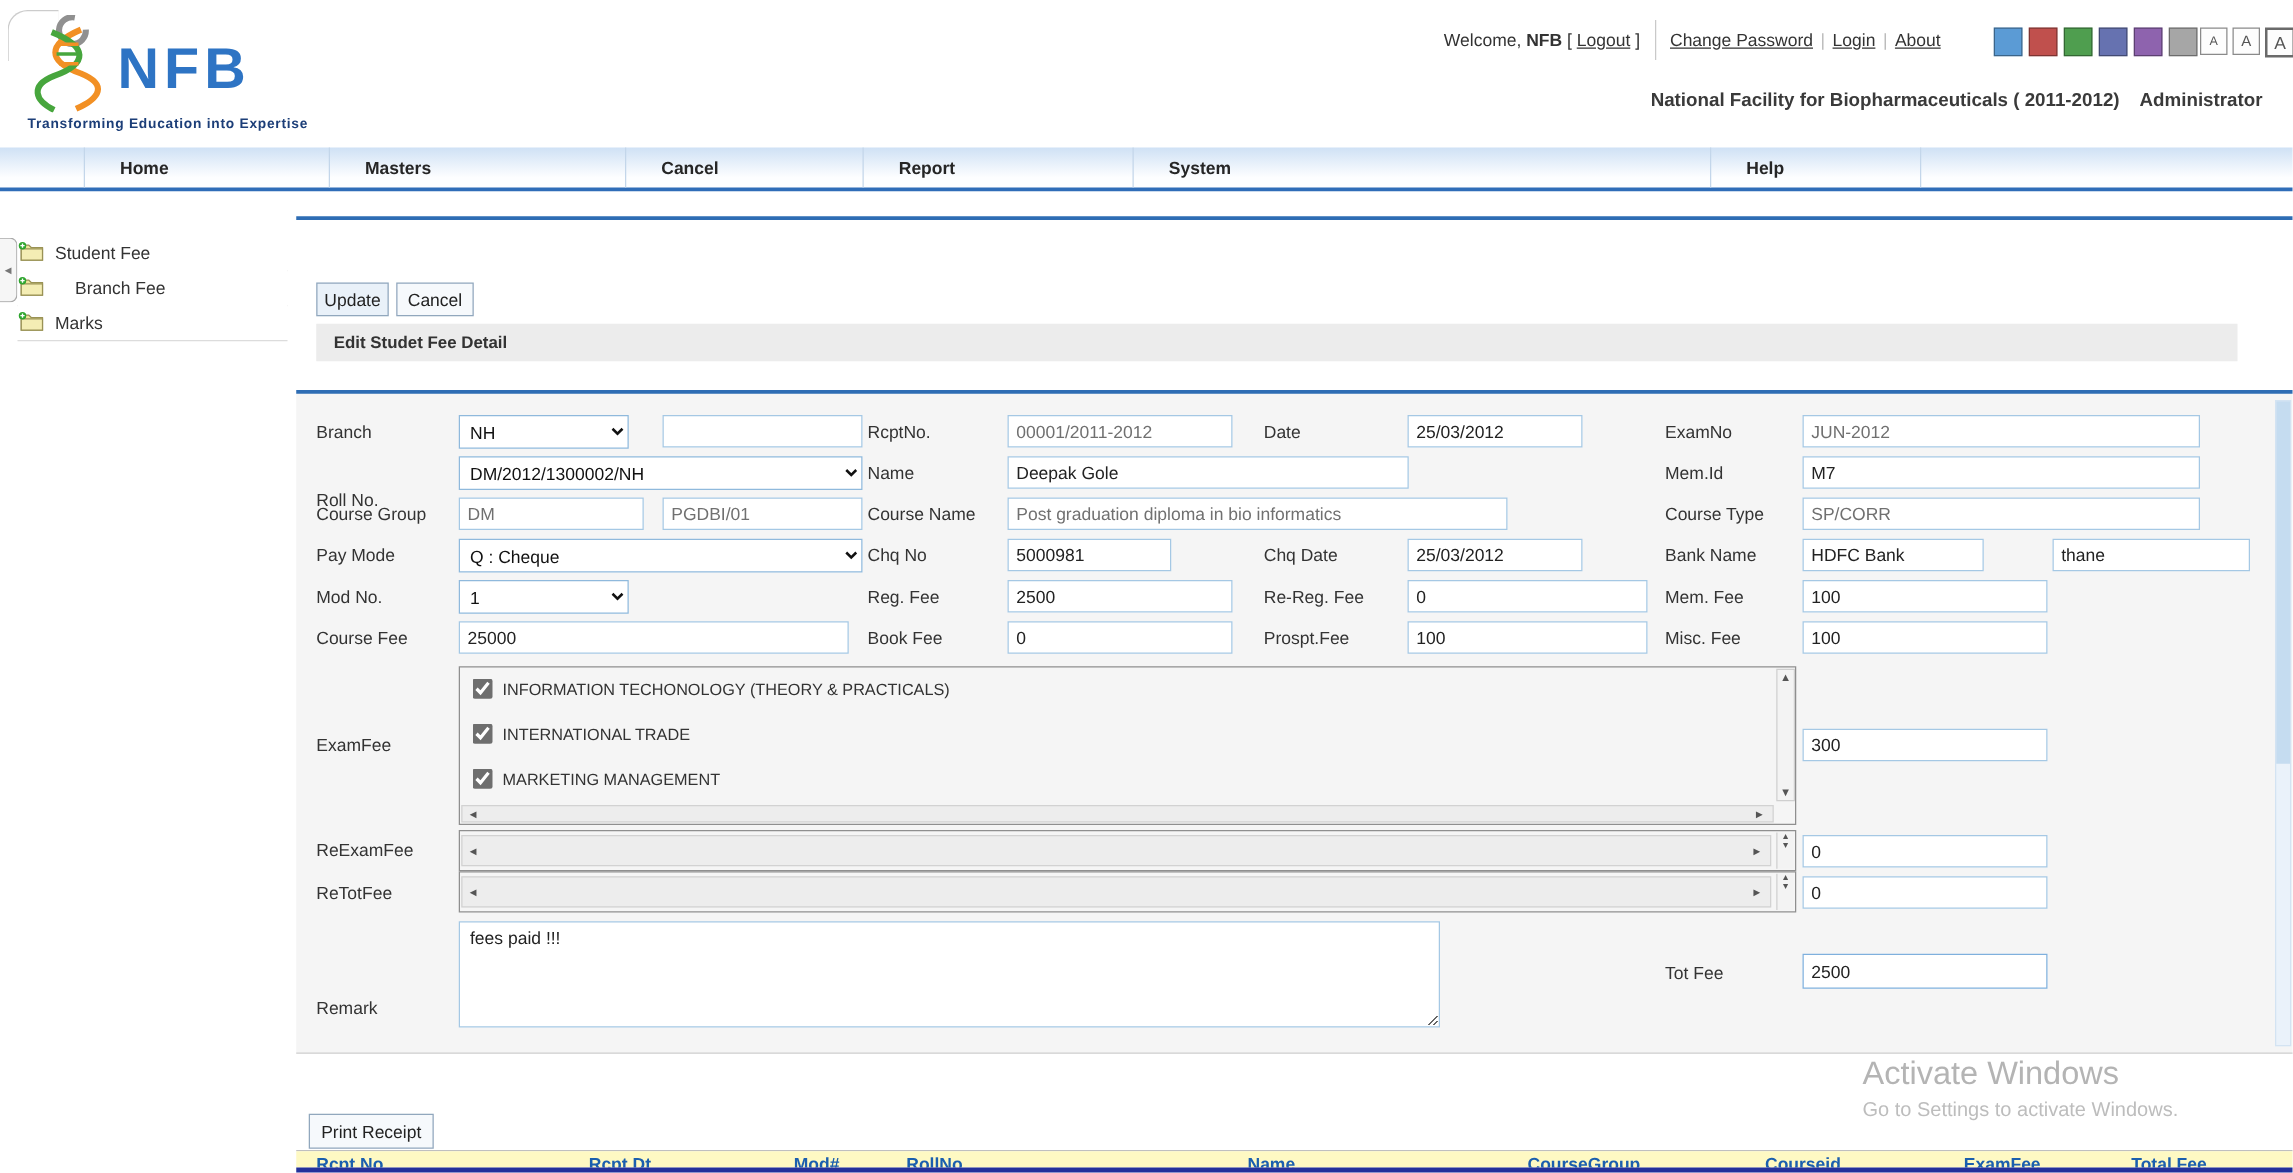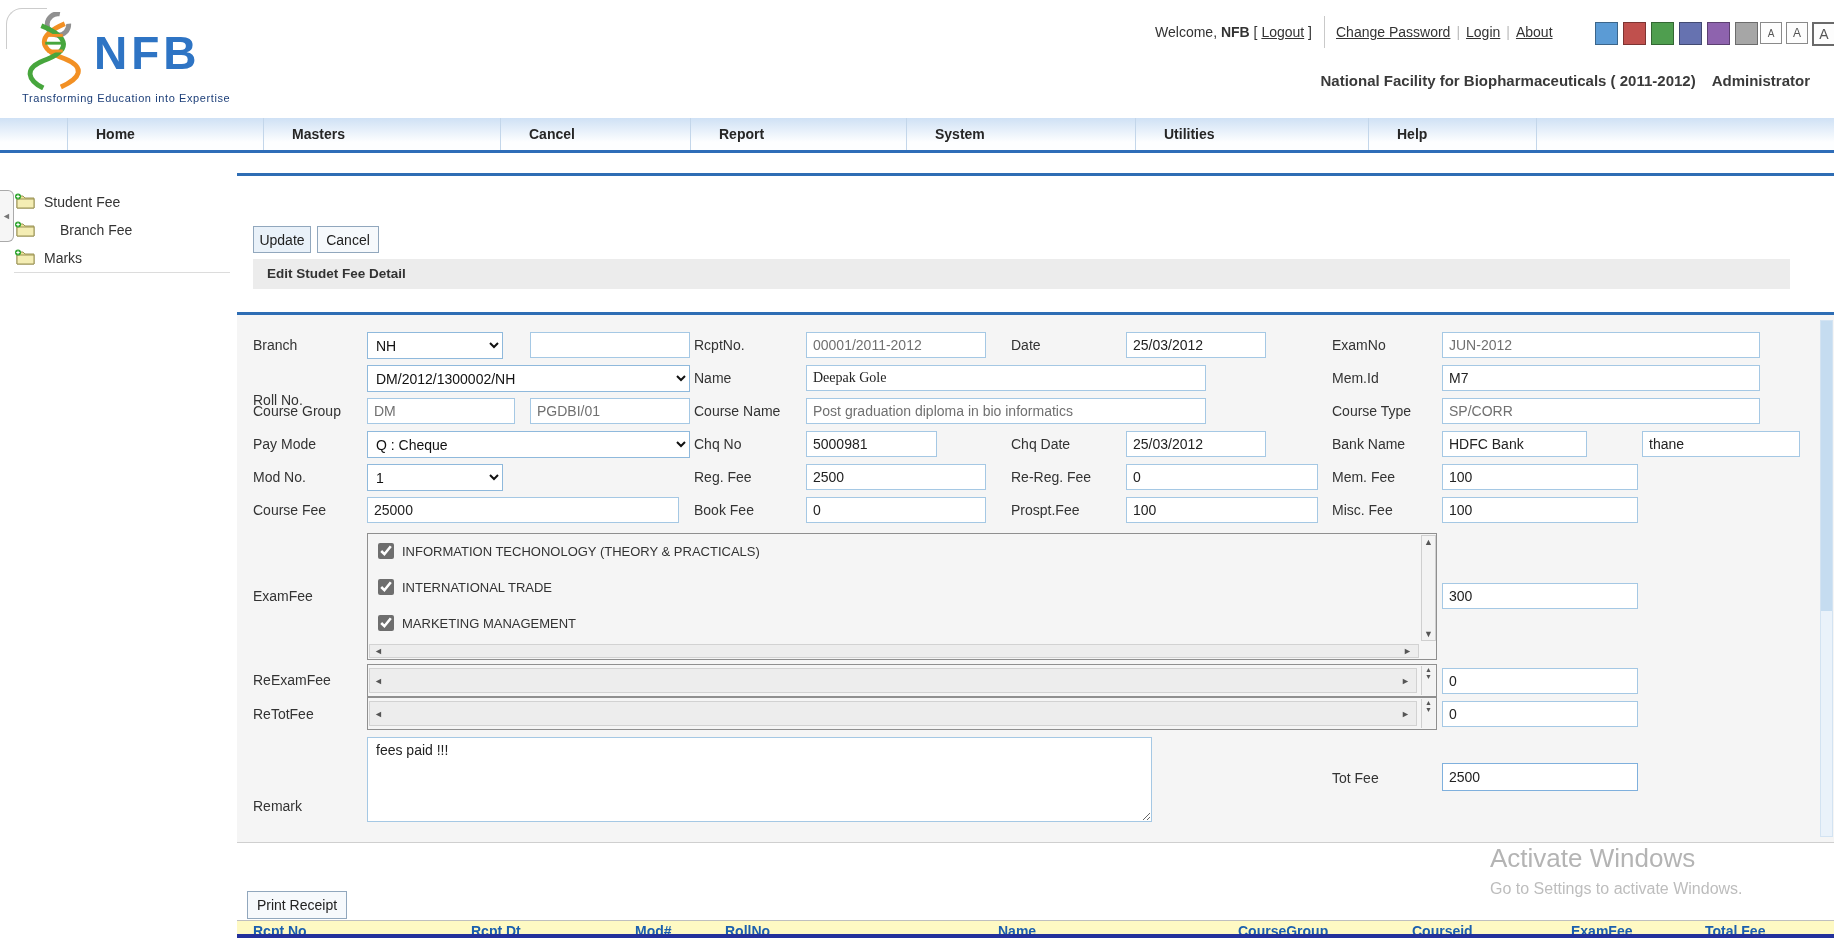--- a/index.html
+++ b/index.html
@@ -2,21 +2,21 @@
 <html><head>
 <meta charset="utf-8">
 <style>
   html,body{margin:0;padding:0;width:1834px;height:938px;overflow:hidden;background:#fff;
     font-family:"Liberation Sans",sans-serif;color:#333;}
   
   .corner{position:absolute;left:6px;top:8px;width:40px;height:40px;border-left:1px solid #ccc;border-top:1px solid #ccc;border-top-left-radius:16px;}
   .logo-wrap{position:absolute;left:22px;top:12px;width:290px;height:92px;}
   .logo-row{display:flex;align-items:center;gap:6px;}
   .logo-name{font-size:46px;font-weight:800;color:#2e74c4;letter-spacing:4px;line-height:60px;}
-  .logo-tag{font-size:11px;font-weight:normal;color:#1c3e78;letter-spacing:.6px;margin-top:-2px;}
+  .logo-tag{font-size:11px;font-weight:bold;color:#1c3e78;letter-spacing:.6px;margin-top:-2px;}
   .welcome{position:absolute;left:960px;top:24px;width:352px;text-align:right;font-size:14px;color:#333;white-space:nowrap;}
   .welcome b{font-weight:bold;}
   .welcome a,.hlinks a{color:#333;text-decoration:underline;cursor:pointer;}
   .hdr-divider{position:absolute;left:1324px;top:16px;width:1px;height:32px;background:#c9c9c9;}
   .hlinks{position:absolute;left:1336px;top:24px;width:250px;font-size:14px;white-space:nowrap;}
   .hlinks .sep{color:#bbb;padding:0 6px;}
   .swatches{position:absolute;left:1595px;top:22px;display:flex;gap:5px;}
   .swatch{width:21px;height:21px;border:1px solid rgba(0,0,0,.35);display:inline-block;cursor:pointer;}
   .fontbtns{position:absolute;left:1760px;top:22px;display:flex;gap:4px;align-items:flex-start;}
   .fbtn{width:20px;height:20px;border:1px solid #8a8a8a;background:#fdfdfd;display:flex;align-items:center;justify-content:center;color:#555;cursor:pointer;}
@@ -111,21 +111,20 @@
 <div class="orgline">
   <span>National Facility for Biopharmaceuticals ( 2011-2012)</span><span class="role">Administrator</span>
 </div>
 
 <div class="nav">
   <div class="nav-cell" style="left:67px;width:196px;">Home</div>
   <div class="nav-cell" style="left:263px;width:237px;">Masters</div>
   <div class="nav-cell" style="left:500px;width:190px;">Cancel</div>
   <div class="nav-cell" style="left:690px;width:216px;">Report</div>
   <div class="nav-cell" style="left:906px;width:229px;">System</div>
-  <div class="nav-cell" style="left:1135px;width:233px;">Utilities</div>
   <div class="nav-cell" style="left:1368px;width:169px;border-right:1px solid #c3d6ea;">Help</div>
 </div>
 
 <div class="side-tab">◄</div>
 
 <div class="side-item" style="top:188px;">
   <span>
     <svg width="22" height="16" viewBox="0 0 22 16">
         <path d="M3 3 h6 l2 2 h9 v10 h-17 z" fill="#ece49a" stroke="#9a9255"></path>
         <path d="M3 6 h17 v9 h-17 z" fill="#f4edb4" stroke="#9a9255"></path>
@@ -176,21 +175,21 @@
 <span class="lbl" style="left:694px;top:337px;">RcptNo.</span>
 <input class="inp ro" style="left: 806px; top: 332px; width: 180px; height: 26px;" value="00001/2011-2012">
 <span class="lbl" style="left:1011px;top:337px;">Date</span>
 <input class="inp" style="left: 1126px; top: 332px; width: 140px; height: 26px;" value="25/03/2012">
 <span class="lbl" style="left:1332px;top:337px;">ExamNo</span>
 <input class="inp ro" style="left: 1442px; top: 332px; width: 318px; height: 26px;" value="JUN-2012">
 
 <span class="lbl" style="left:253px;top:392px;">Roll No.</span>
 <select class="sel" style="left:367px;top:365px;width:323px;height:27px;"><option>DM/2012/1300002/NH</option></select>
 <span class="lbl" style="left:694px;top:370px;">Name</span>
-<input class="inp" style="left: 806px; top: 365px; width: 400px; height: 26px; font-family: Liberation Serif, serif;" value="Deepak Gole">
+<input class="inp" style="left: 806px; top: 365px; width: 321px; height: 26px;" value="Deepak Gole">
 <span class="lbl" style="left:1332px;top:370px;">Mem.Id</span>
 <input class="inp" style="left: 1442px; top: 365px; width: 318px; height: 26px;" value="M7">
 
 <span class="lbl" style="left:253px;top:403px;">Course Group</span>
 <input class="inp ro" style="left: 367px; top: 398px; width: 148px; height: 26px;" value="DM">
 <input class="inp ro" style="left: 530px; top: 398px; width: 160px; height: 26px;" value="PGDBI/01">
 <span class="lbl" style="left:694px;top:403px;">Course Name</span>
 <input class="inp ro" style="left: 806px; top: 398px; width: 400px; height: 26px;" value="Post graduation diploma in bio informatics">
 <span class="lbl" style="left:1332px;top:403px;">Course Type</span>
 <input class="inp ro" style="left: 1442px; top: 398px; width: 318px; height: 26px;" value="SP/CORR">
@@ -277,18 +276,18 @@
 
 <button class="btn btn-cancel" style="left:247px;top:891px;width:100px;height:28px;">Print Receipt</button>
 
 <div class="grid-line"></div>
 <div class="grid-head">
   <span class="gh-cell" style="left:16px;">Rcpt No</span>
   <span class="gh-cell" style="left:234px;">Rcpt Dt</span>
   <span class="gh-cell" style="left:398px;">Mod#</span>
   <span class="gh-cell" style="left:488px;">RollNo</span>
   <span class="gh-cell" style="left:761px;">Name</span>
-  <span class="gh-cell" style="left:985px;margin-left:16px;">CourseGroup</span>
+  <span class="gh-cell" style="left:985px;">CourseGroup</span>
   <span class="gh-cell" style="left:1175px;">Courseid</span>
   <span class="gh-cell" style="left:1334px;">ExamFee</span>
   <span class="gh-cell" style="left:1468px;">Total Fee</span>
 </div>
 <div class="grid-bar"></div>
 
 </body></html>

